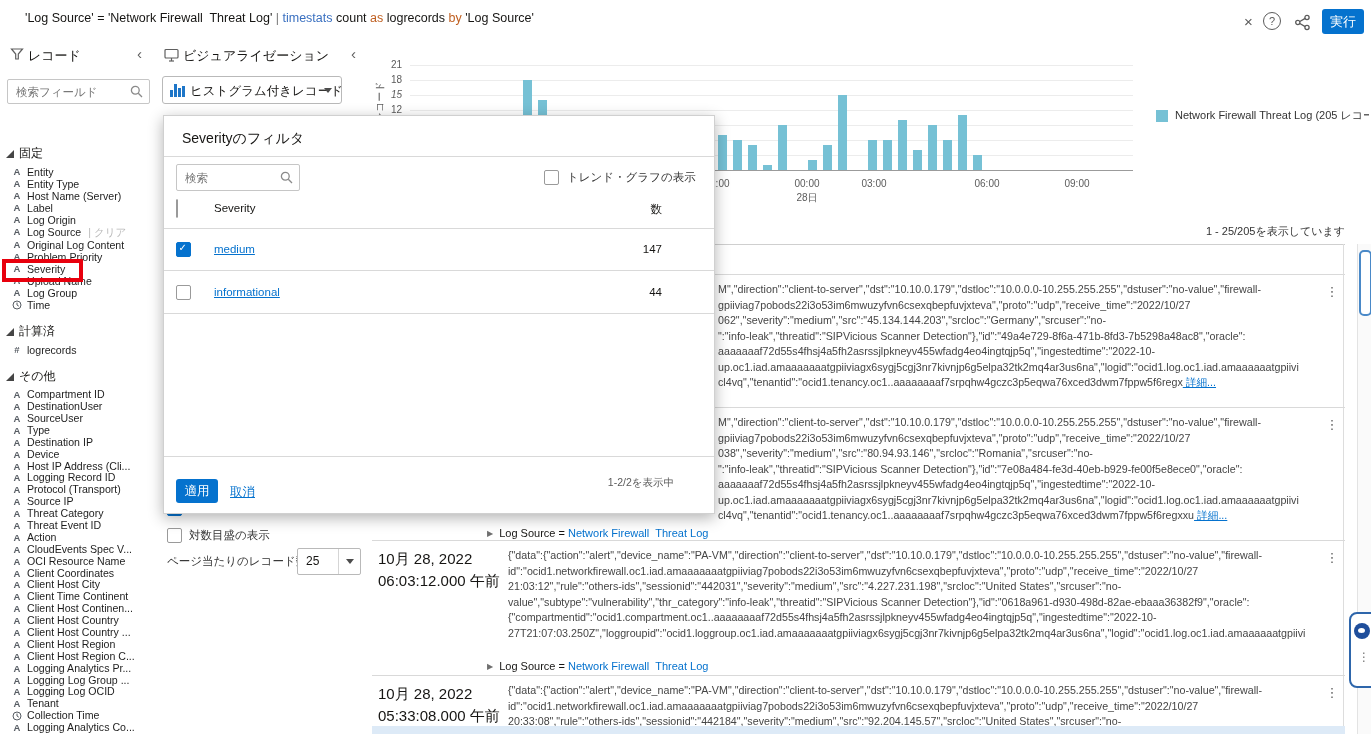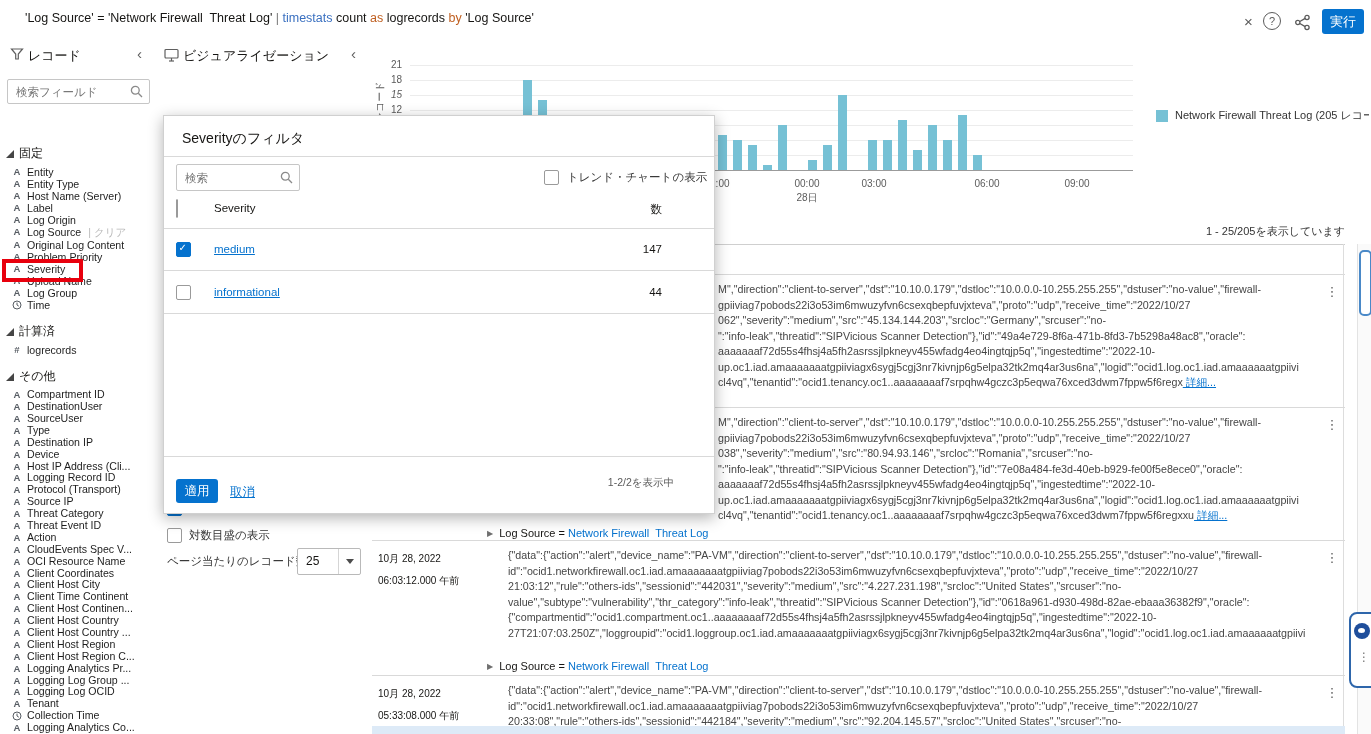--- a/index.html
+++ b/index.html
@@ -58,21 +58,21 @@
   .xtick{position:absolute;font-size:10px;color:#5b5b5b;text-align:center;width:40px}
   .bar{position:absolute;background:#76c1d5}
   #ylab{position:absolute;left:-47px;top:72px;width:110px;text-align:center;font-size:10px;color:#5b5b5b;
     transform:rotate(-90deg)}
   #legend{position:absolute;left:784px;top:70px;display:flex;align-items:center;gap:7px;white-space:nowrap;overflow:hidden;width:213px}
   #legend .sq{width:12px;height:12px;background:#76c1d5;flex:0 0 12px}
   #legend .txt{font-size:11px;color:#333}
   #status{position:absolute;right:26px;top:186px;font-size:11px;color:#333}
   .rec-line{white-space:pre;font-size:10.7px;color:#454545;line-height:15.5px;height:15.5px}
   .rec-block{position:absolute;overflow:hidden}
-  .rec-date{position:absolute;left:6px;font-size:10px;color:#161513;line-height:22px;white-space:nowrap}
+  .rec-date{position:absolute;left:6px;font-size:15px;color:#161513;line-height:22px;white-space:nowrap}
   .src-line{position:absolute;left:115px;font-size:11px;color:#161513;white-space:pre}
   .src-line .arrow{color:#6f6f6f;font-size:8px;margin-right:6px;vertical-align:1px}
   .link{color:#0572ce;cursor:pointer}
   .ulink{color:#0572ce;text-decoration:underline;cursor:pointer}
   .kebab{position:absolute;left:953px;width:14px;text-align:center;font-size:13px;color:#5f5f5f;cursor:pointer}
   #bottom-strip{position:absolute;left:0;top:688px;width:973px;height:8px;background:#ddeaf7}
   #scroll-track{position:absolute;left:985px;top:206px;width:14px;height:490px;background:#fafafa;border-left:1px solid #e3e3e3}
   #scroll-thumb{position:absolute;left:987px;top:212px;width:9px;height:62px;background:#fff;border:2px solid #4a89c8;border-radius:5px;cursor:pointer}
 
   
@@ -338,20 +338,30 @@
   <div class="panel-h">
     <span class="abs" style="left:9px;top:10px">
       <svg width="15" height="14" viewBox="0 0 15 14" fill="none" stroke="#5f5f5f" stroke-width="1.2">
         <rect x="1" y="1.5" width="13" height="8.5" rx="1"></rect>
           <line x1="5" y1="13" x2="10" y2="13"></line>
           <line x1="7.5" y1="10" x2="7.5" y2="13"></line>
       </svg>
     </span>
     <span class="panel-title">ビジュアライゼーション</span>
     <span class="collapse" style="left:196px">‹</span>
+  </div>
+  <div id="chart-type-btn">
+    <span class="bars-icon">
+      <i style="height:7px"></i>
+        <i style="height:13px"></i>
+        <i style="height:9px"></i>
+        <i style="height:11px"></i>
+    </span>
+    <span class="lbl">ヒストグラム付きレコード</span>
+    <span class="caret" style="right:9px;top:11px"></span>
   </div>
   <div class="opt-row" style="top:463px">
     <span class="cb checked"></span>
     <span>ヒストグラム・チャートの表示</span>
   </div>
   <div class="opt-row" style="top:490px">
     <span class="cb"></span>
     <span>対数目盛の表示</span>
   </div>
   <div class="opt-row" style="top:516px">
@@ -495,21 +505,21 @@
     <input placeholder="検索" style="">
     <span class="abs" style="right:6px;top:6px">
       <svg width="13" height="13" viewBox="0 0 13 13" fill="none" stroke="#8a8a8a" stroke-width="1.3">
         <circle cx="5.3" cy="5.3" r="3.9"></circle>
           <line x1="8.3" y1="8.3" x2="12" y2="12"></line>
       </svg>
     </span>
   </div>
   <div class="m-trend">
     <span class="cb"></span>
-    <span>トレンド・チャートの表示</span>
+    <span>トレンド・グラフの表示</span>
   </div>
   <span class="cb abs" style="left:12px;top:84px"></span>
   <span class="m-col-h" style="left:50px">Severity</span>
   <span class="m-col-h" style="right:52px">数</span>
   <div class="hline" style="left:0;top:112px;width:100%"></div>
   <div id="m-rows">
       <div class="m-row" style="top: 112px;">
         <span class="cb checked"></span>
         <span class="name ulink">medium</span>
         <span class="cnt">147</span>

